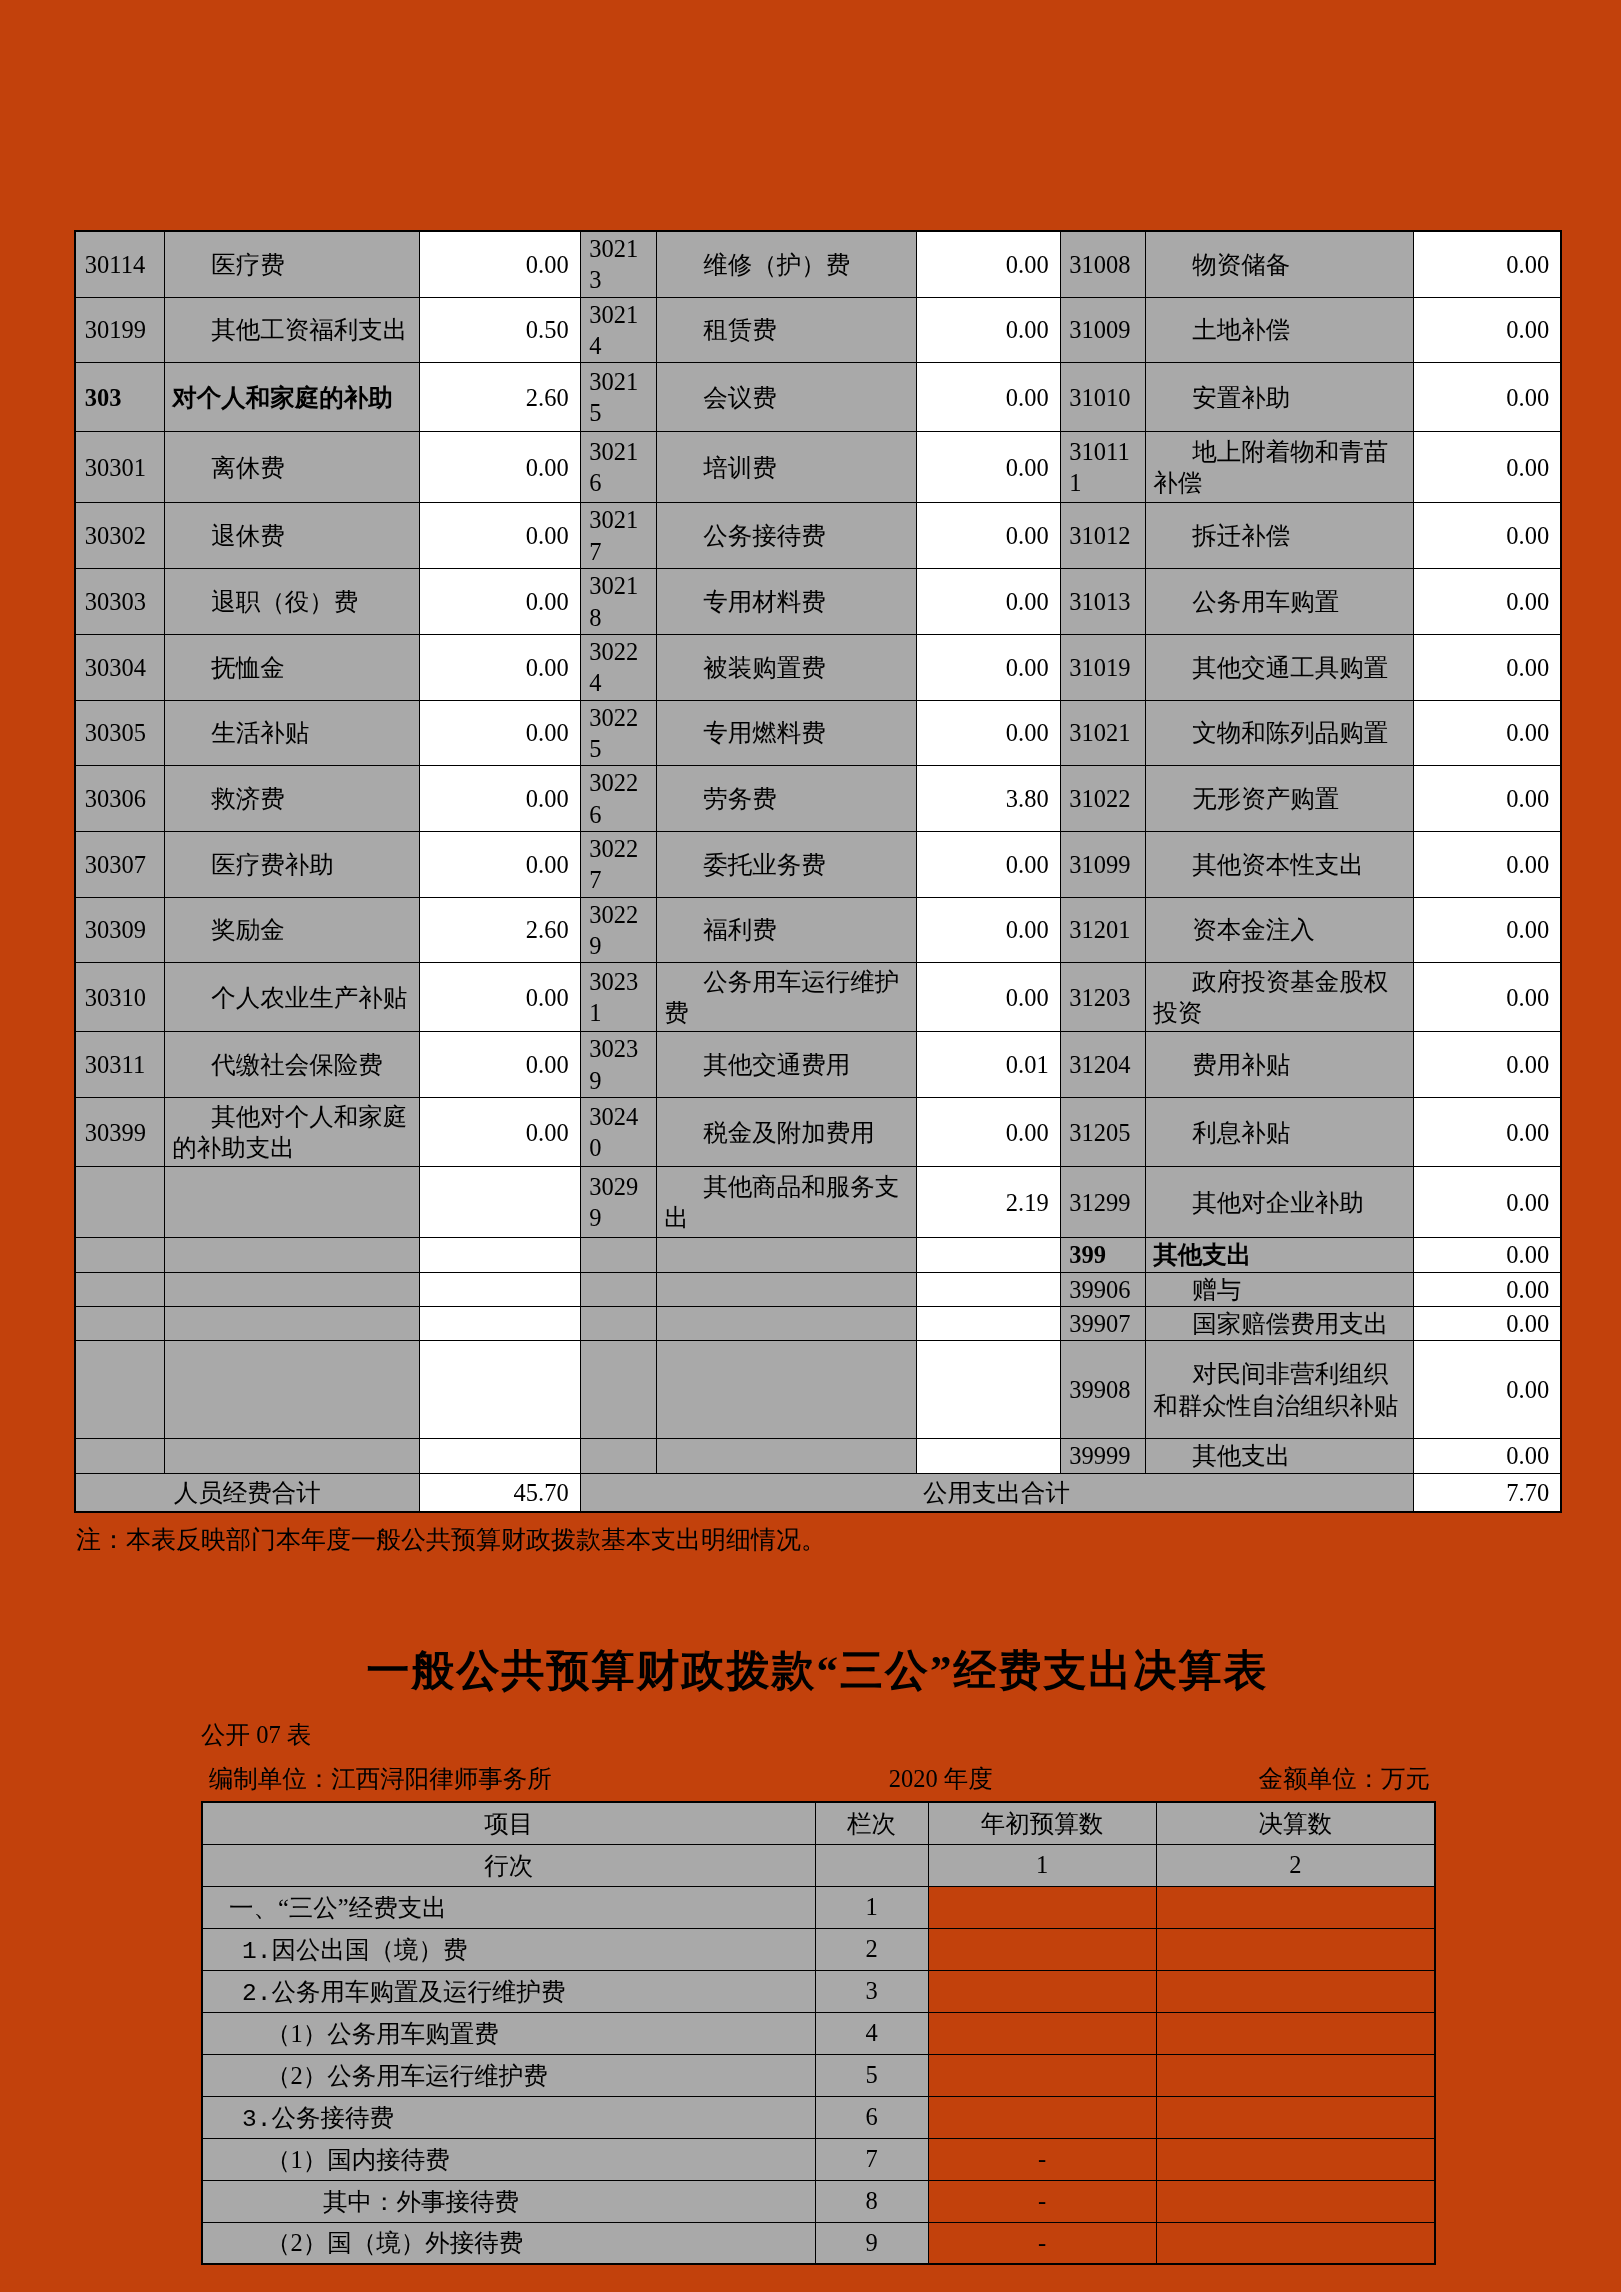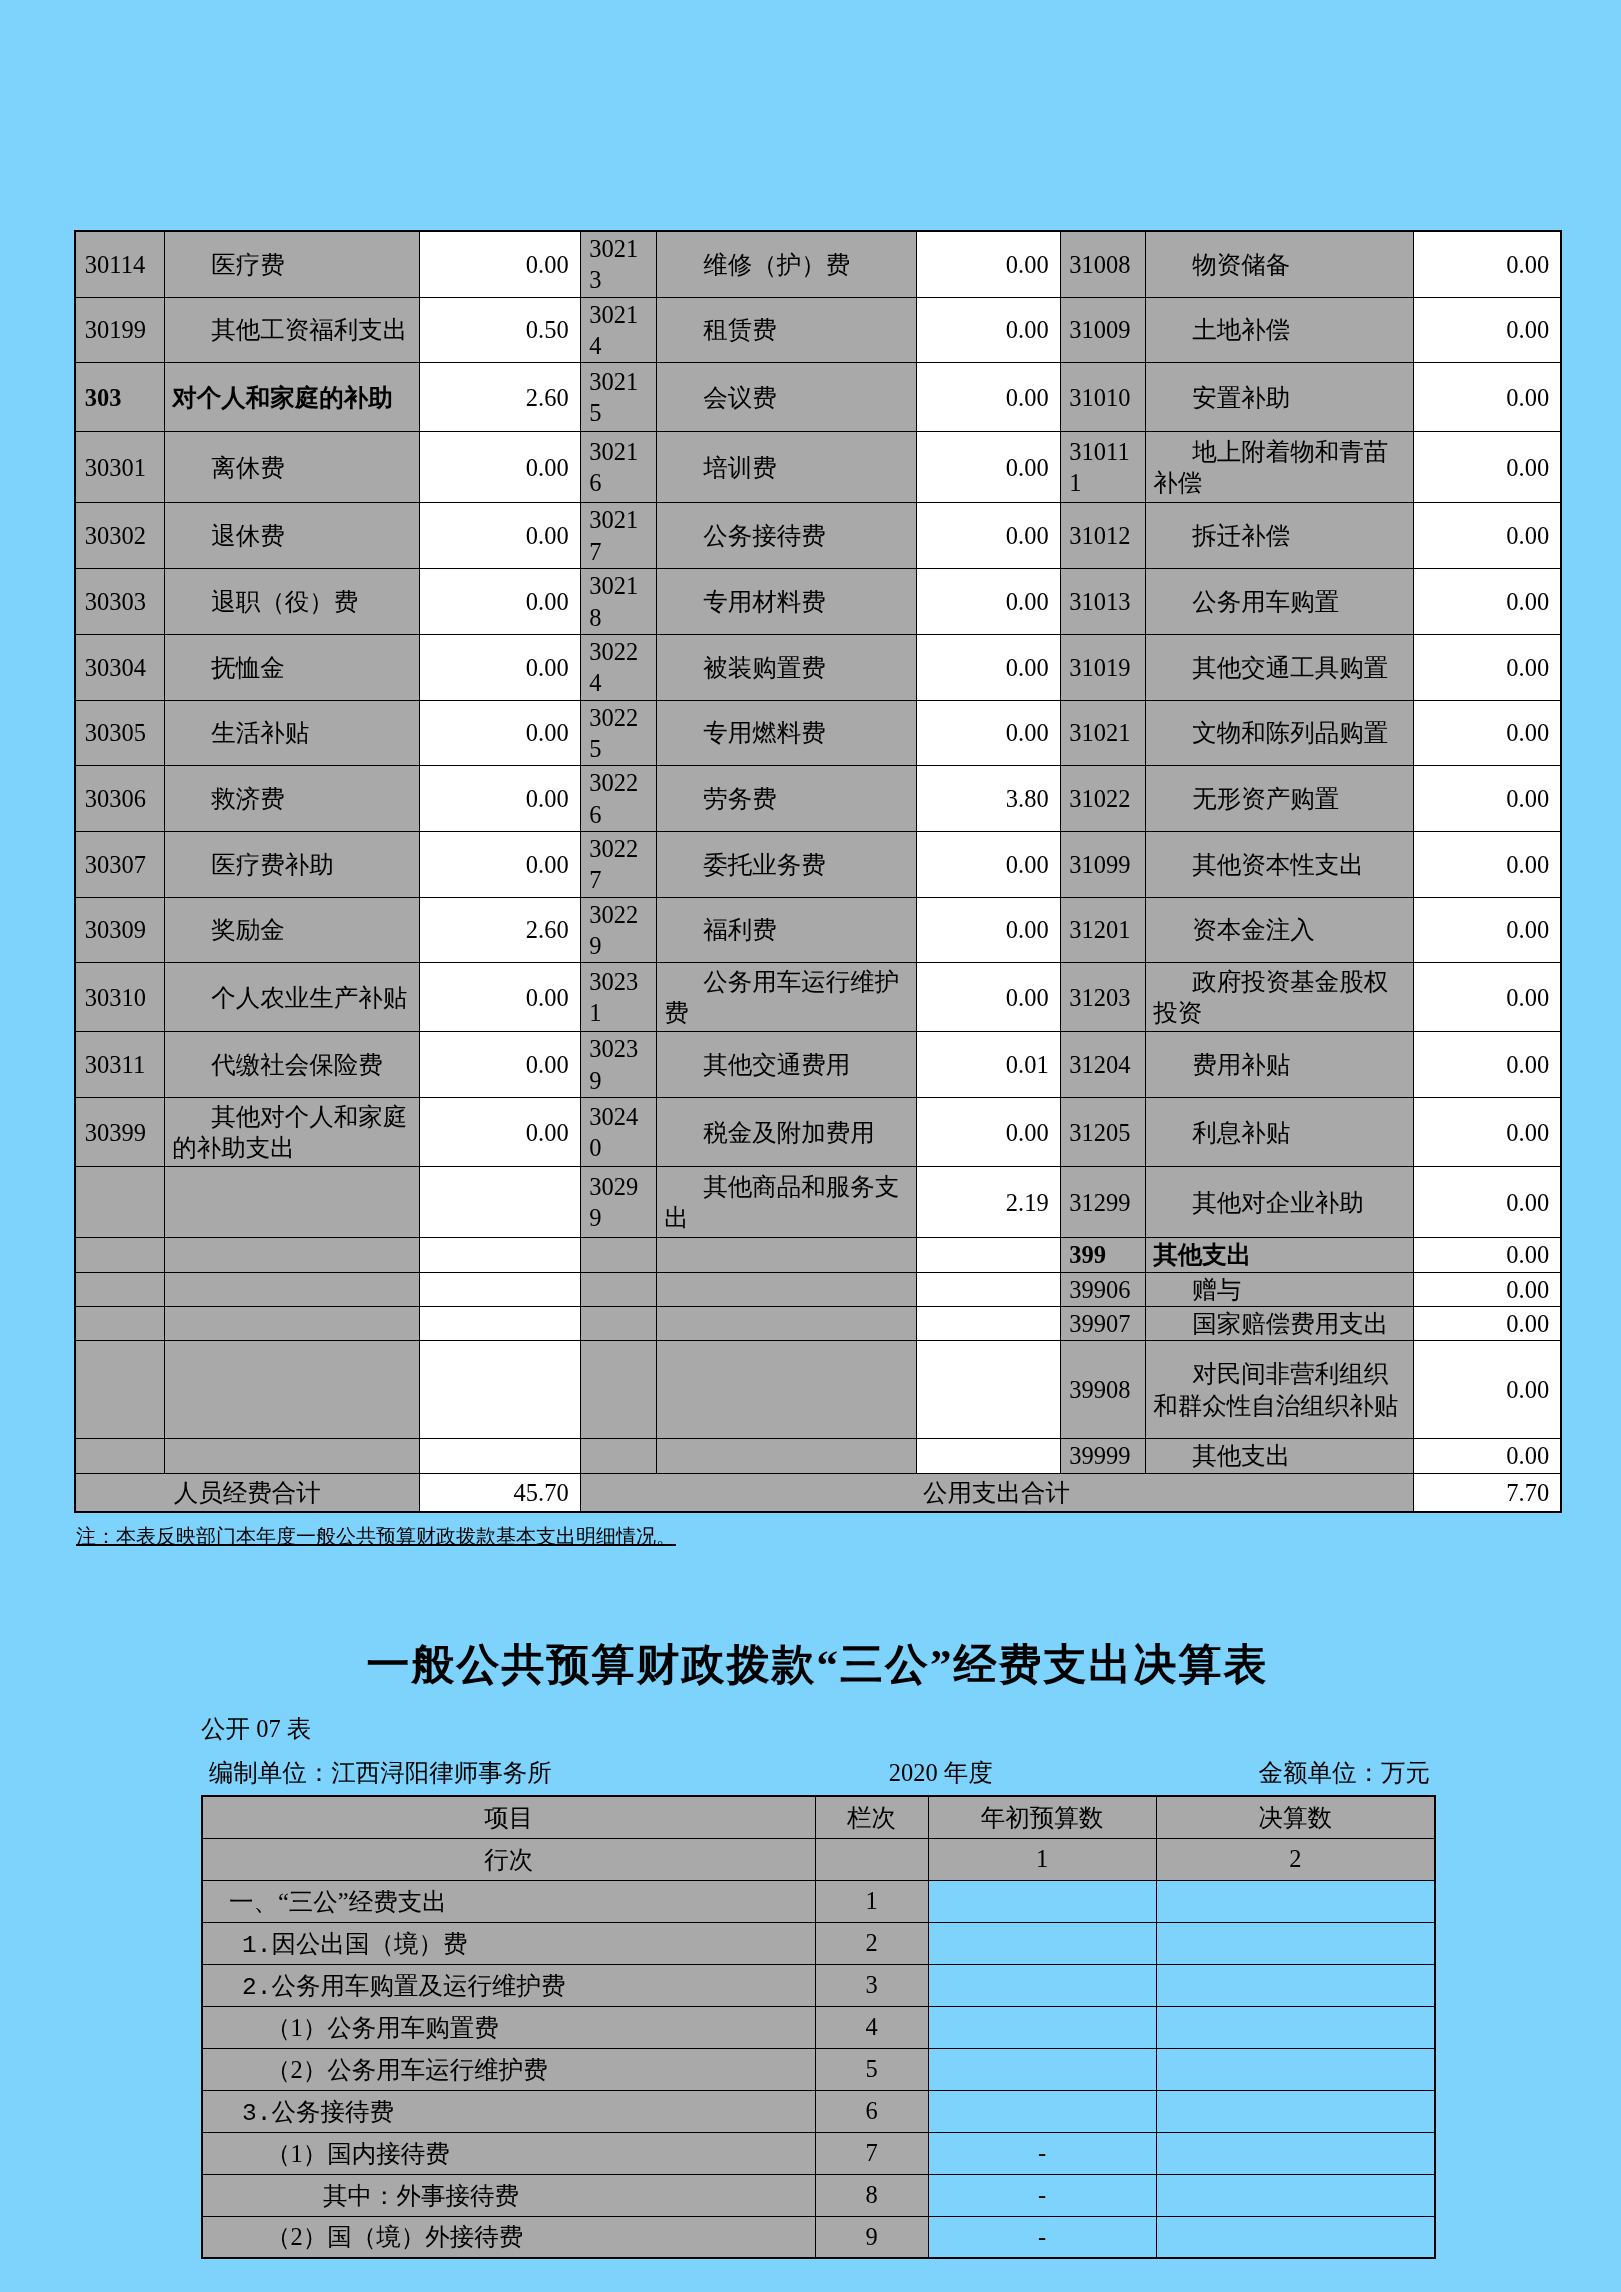--- a/index.html
+++ b/index.html
@@ -20,21 +20,21 @@
     overflow:hidden; box-sizing:border-box;
   }
   table.t1 td.gray{ background:var(--gray); }
   table.t1 td.c-code{ word-break:break-all; padding-left:8.8px; }
   table.t1 td.c-name{ padding-left:7.8px; }
   table.t1 td.c-name.indent{ text-indent:39px; }
   table.t1 td.c-val{ text-align:right; padding-right:10.8px; background:#fff; }
   table.t1 td.bold{ font-weight:bold; }
   table.t1 td.center{ text-align:center; text-indent:0; }
   
-  .note{ margin:9.8px 0 0 76px; font-size:20px;text-decoration:underline; }
+  .note{ margin:9.8px 0 0 76px; font-size:25px; }
   
   .t2wrap{ width:1233px; margin:86px 0 0 201px; position:relative; }
   .t2title{ margin:0; font-size:43px; font-weight:bold; text-align:center; letter-spacing:2px; }
   .t2tag{ font-size:24.5px; margin-top:17.6px; padding-right:3.9px; }
   .inforow{ position:relative; height:35px; margin-top:9.8px; font-size:24.5px; }
   .inforow .l{ position:absolute; left:7.8px; bottom:0; }
   .inforow .m{ position:absolute; left:60%; transform:translateX(-50%); bottom:0; }
   .inforow .r{ position:absolute; right:3.9px; bottom:0; }
   table.t2{
     border-collapse:collapse; table-layout:fixed; width:1233px;
@@ -48,21 +48,21 @@
   table.t2 .center{ text-align:center; }
   table.t2 td.c-item{ text-align:left; }
   table.t2 td.lv0{ padding-left:26px; }
   table.t2 td.lv1{ padding-left:39px;font-family:Liberation Mono, monospace; }
   table.t2 td.lv2{ padding-left:63px; }
   table.t2 td.lv3{ padding-left:120px; }
 </style>
 </head>
 <body>
 
-<div class="page" style="background: #7dd3fc;">
+<div class="page" style="background: #c2410c;">
 
   <table class="t1">
     <colgroup>
       <col style="width:89px">
         <col style="width:255px">
         <col style="width:161px">
       <col style="width:76px">
         <col style="width:260px">
         <col style="width:144px">
       <col style="width:85px">

